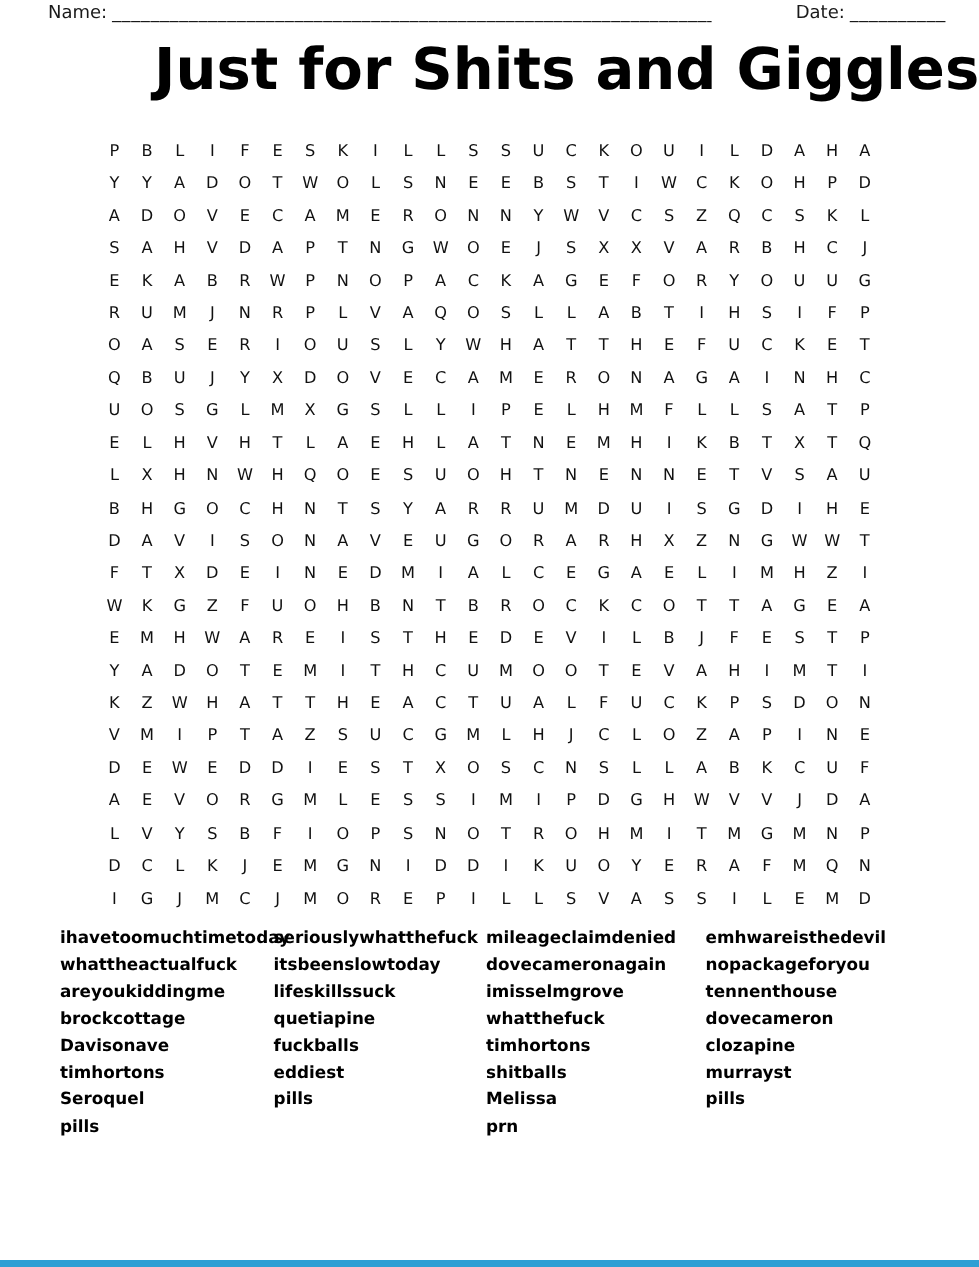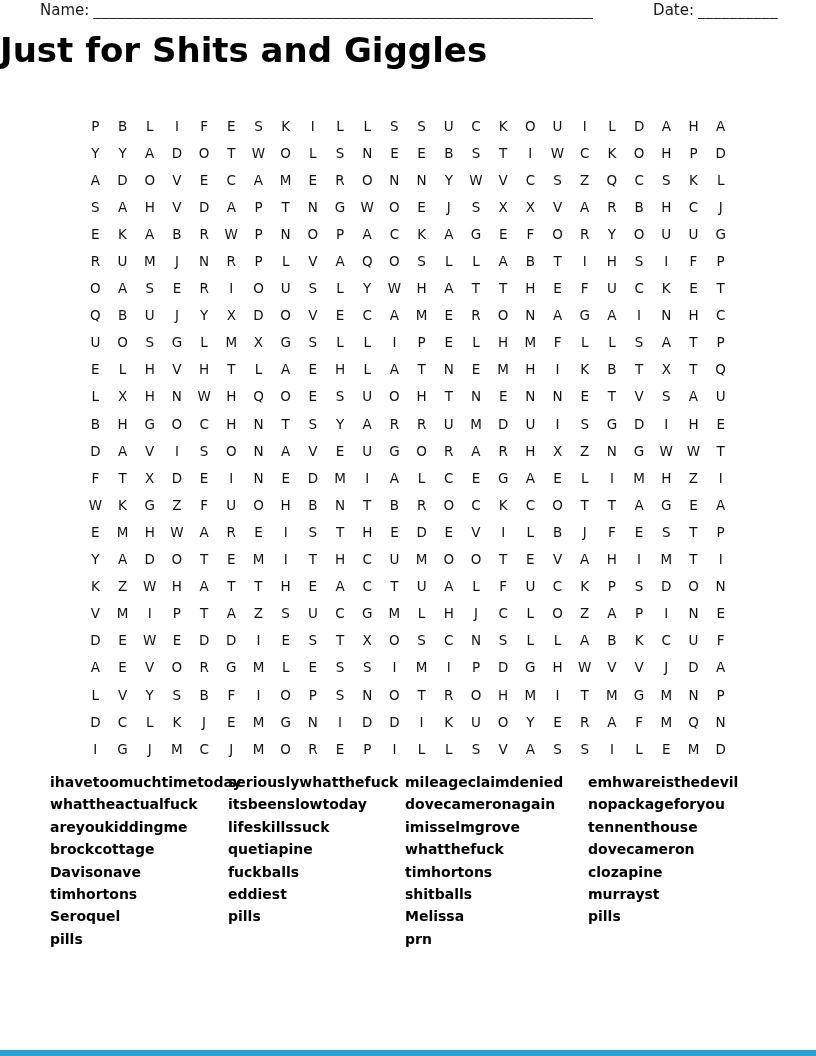--- a/index.html
+++ b/index.html
@@ -13,21 +13,21 @@
     position: relative;
     overflow: hidden;
   }
   .page { position: absolute; inset: 0; }
 
   
   .header-row {
     position: absolute;
     top: 1px;
     left: 40px;
-    right: 38px;
+    right: 28px;
     display: flex;
     align-items: baseline;
     font-size: 15px;
     justify-content: center;
   }
   .label { white-space: nowrap; }
   .fill-line {
     white-space: nowrap;
     overflow: hidden;
     display: inline-block;
@@ -37,22 +37,22 @@
   .spacer { flex: 1; }
   .date-line { width: 80px; margin-left: 4px; }
 
   
   .title {
     position: absolute;
     top: 30px;
     left: 0;
     width: 100%;
     margin: 0;
-    text-align: left;
-    font-size: 34px;
+    text-align: right;
+    font-size: 48px;
     font-weight: 700;
     letter-spacing: 0px;
     color: #000;
   }
 
   
   .grid {
     position: absolute;
     top: 112px;
     left: 50%;

